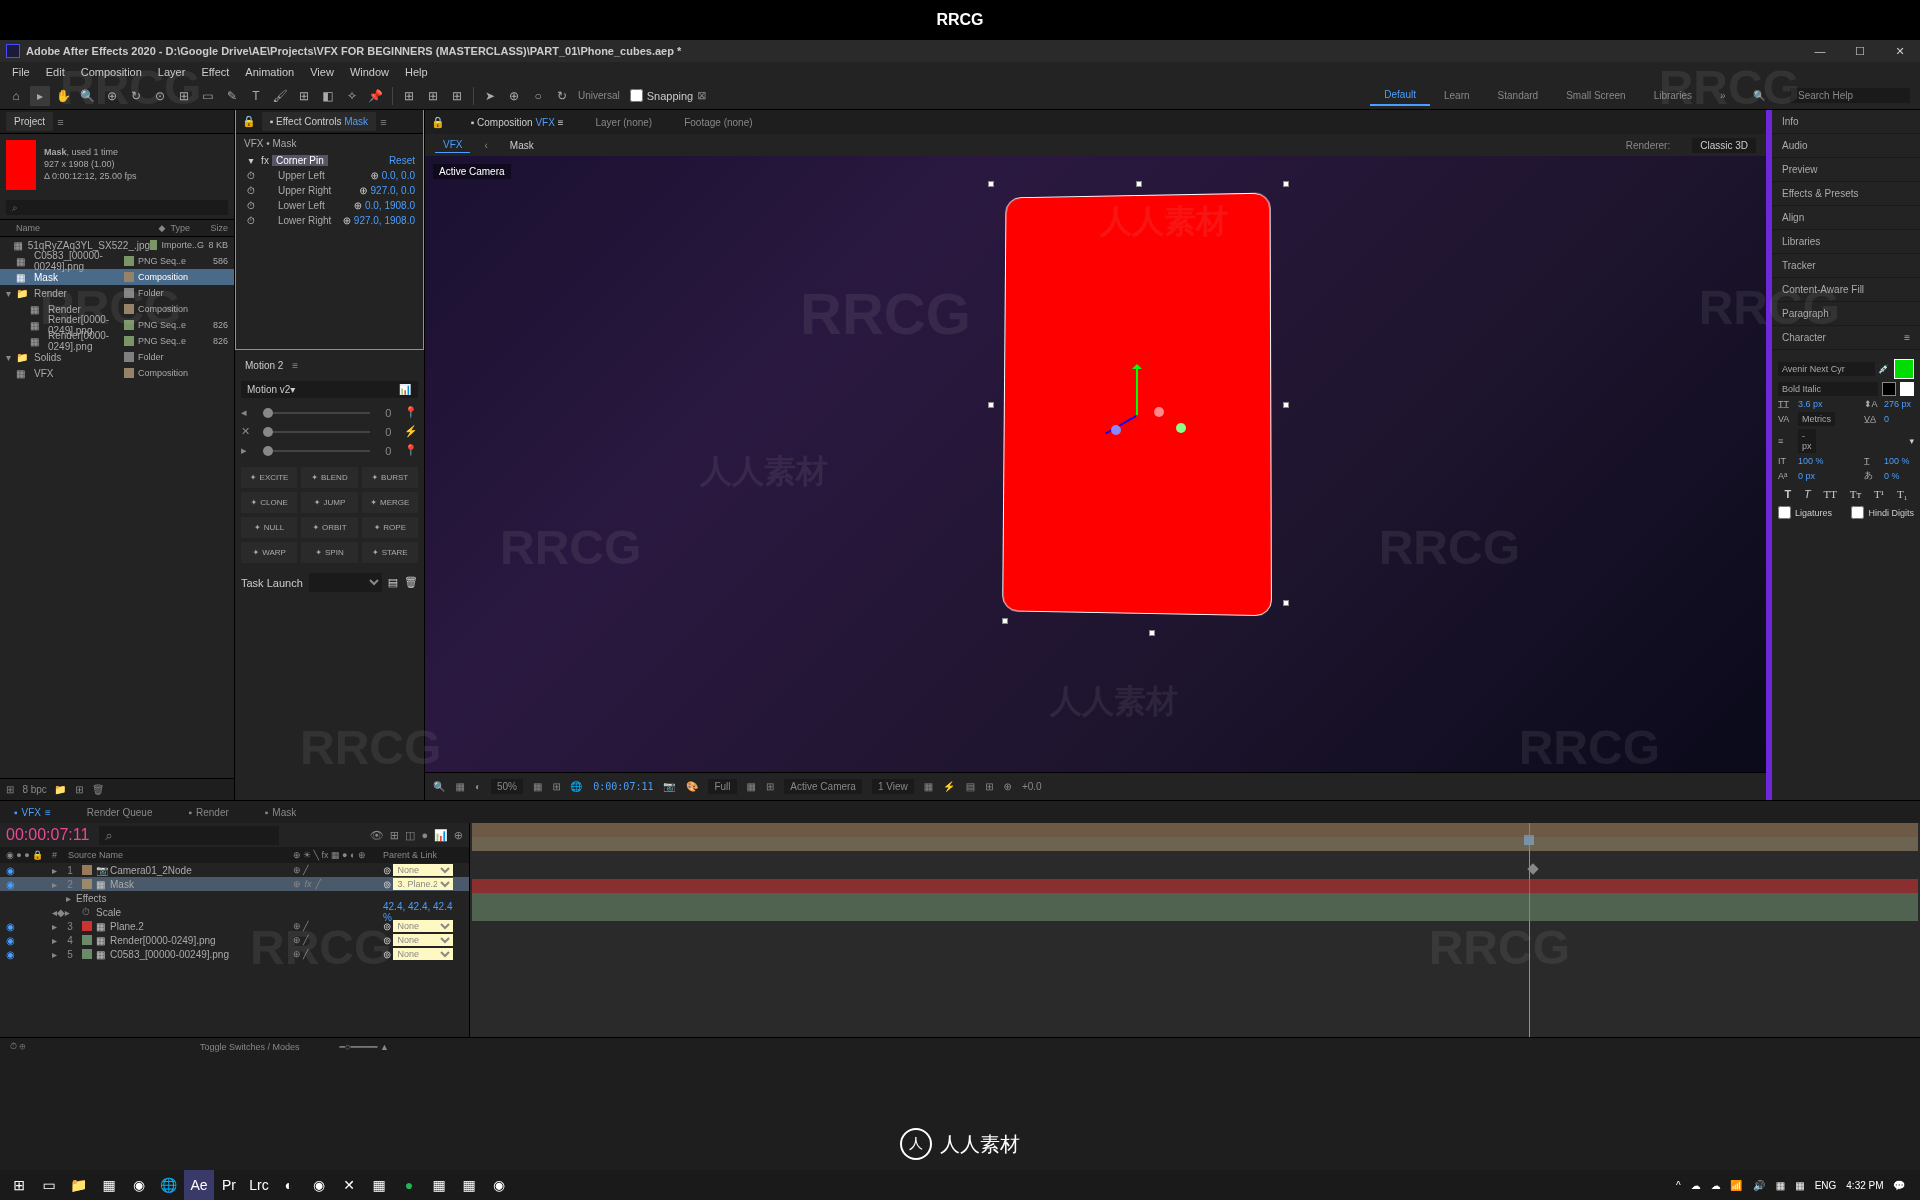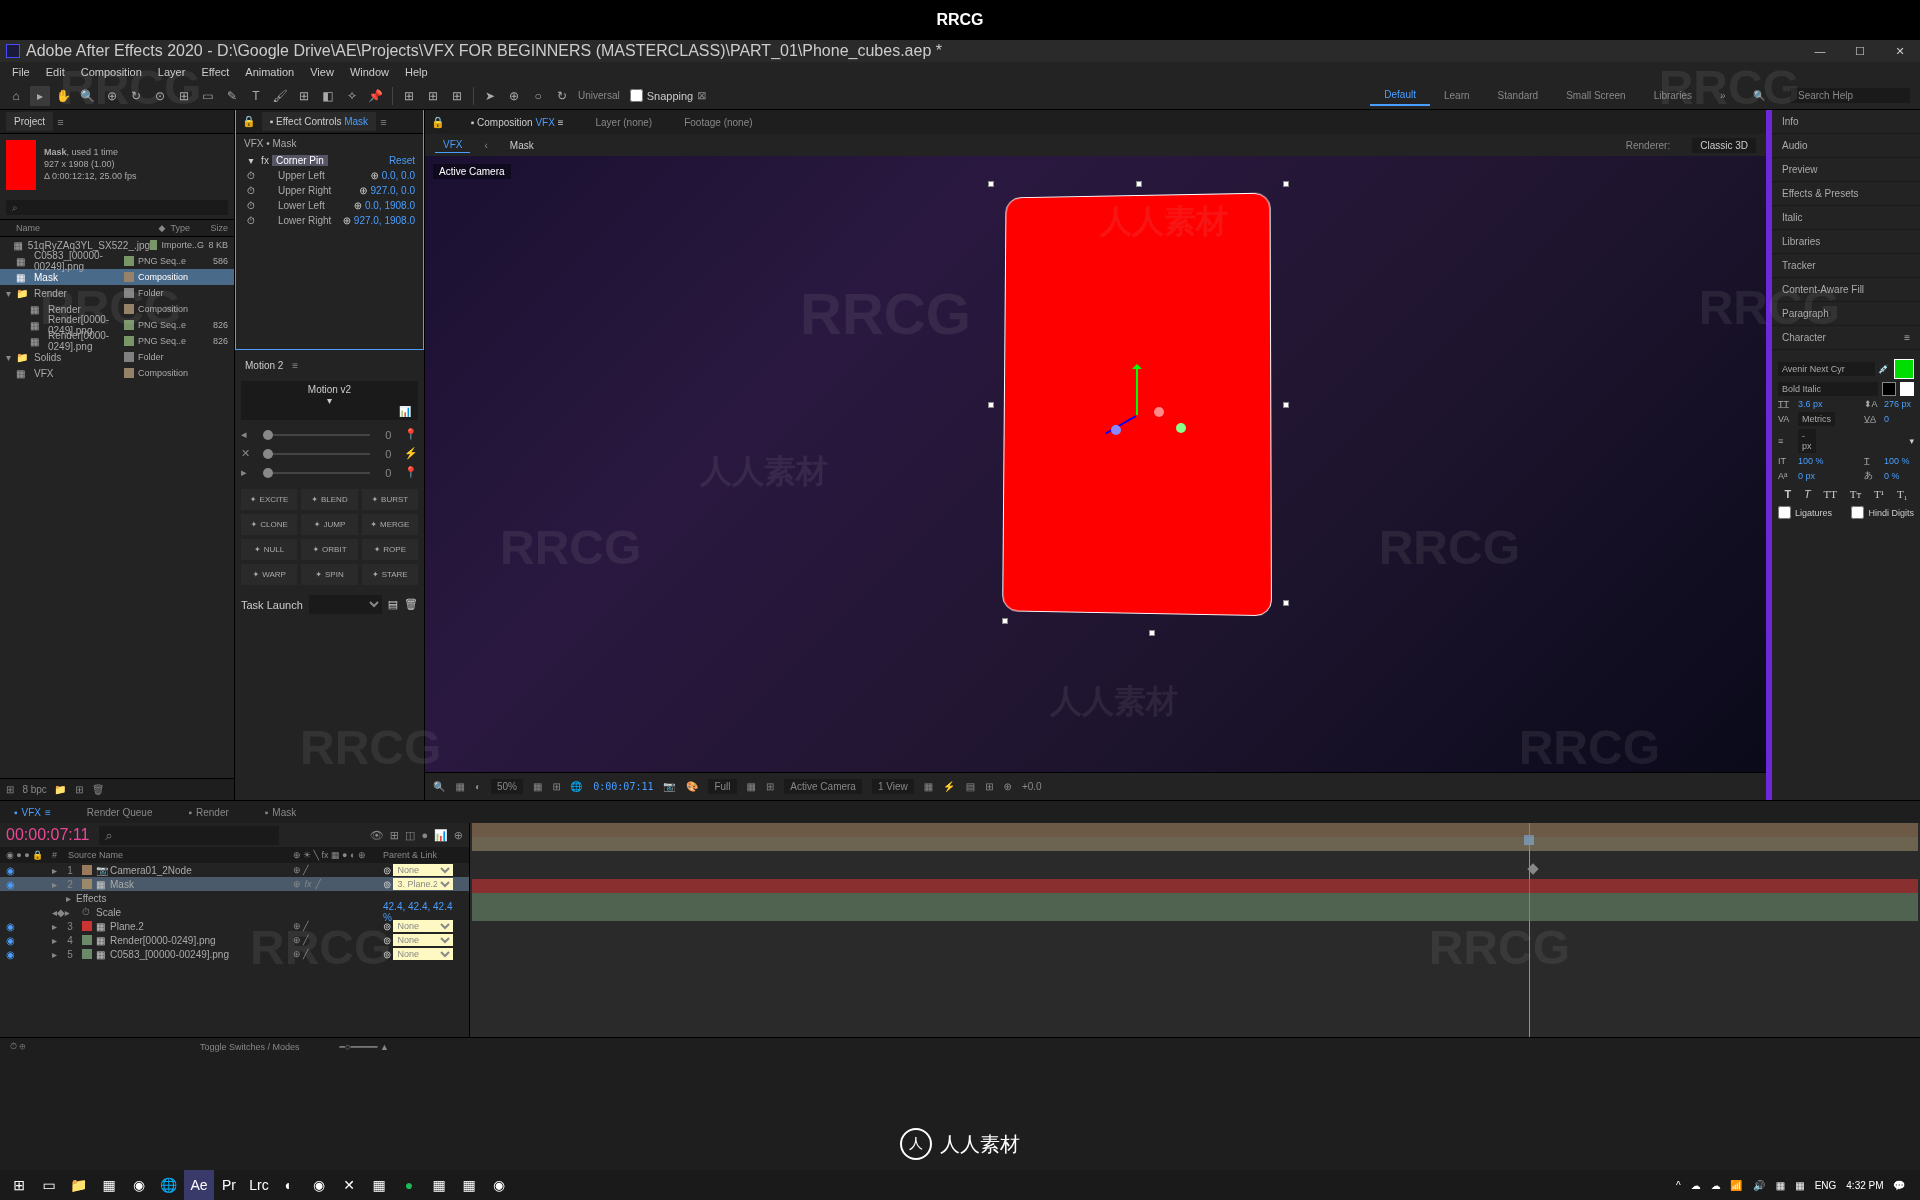--- a/index.html
+++ b/index.html
@@ -6,21 +6,21 @@
 body { background: #1e1e1e; color: #ccc; font-size: 11px; overflow: hidden; width: 1920px; height: 1200px; }
 
 .watermark { position: fixed; color: rgba(200,200,200,0.1); font-size: 48px; font-weight: bold; pointer-events: none; z-index: 9999; }
 
 
 .video-title { background: #000; height: 40px; text-align: center; line-height: 40px; color: #fff; font-size: 16px; font-weight: bold; }
 
 
 .title-bar { background: #2a2a2a; height: 22px; display: flex; align-items: center; padding: 0 6px; position: relative; }
 .title-bar .ae-icon { width: 14px; height: 14px; background: #1a1a3a; border: 1px solid #4a4aff; margin-right: 6px; }
-.title-bar .title-text { font-size: 16px; color: #ccc; }
+.title-bar .title-text { font-size: 11px; color: #ccc; font-weight: bold; }
 .title-bar .win-controls { position: absolute; right: 0; display: flex; }
 .title-bar .win-controls span { width: 40px; height: 22px; display: flex; align-items: center; justify-content: center; cursor: pointer; }
 
 
 .menu-bar { background: #232323; height: 20px; display: flex; align-items: center; padding: 0 4px; }
 .menu-bar span { padding: 0 8px; font-size: 11px; color: #ccc; cursor: pointer; }
 
 
 .tool-bar { background: #232323; height: 28px; display: flex; align-items: center; padding: 0 4px; border-bottom: 1px solid #000; position: relative; }
 .tool-bar .tool { width: 20px; height: 20px; margin: 0 2px; display: flex; align-items: center; justify-content: center; cursor: pointer; color: #aaa; font-size: 12px; }
@@ -64,21 +64,21 @@
 
 .effects-panel { width: 190px; background: #232323; border-right: 1px solid #000; border: 1px solid #4a9eff; }
 .effect-header { padding: 4px 8px; font-size: 10px; color: #aaa; }
 .effect-row { display: flex; align-items: center; padding: 1px 8px; font-size: 10px; height: 15px; }
 .effect-name { background: #556; padding: 0 4px; color: #fff; font-size: 10px; }
 .effect-reset { color: #4a9eff; margin-left: auto; cursor: pointer; }
 .effect-prop-name { color: #aaa; padding-left: 20px; flex: 1; }
 .effect-prop-val { color: #4a9eff; cursor: pointer; }
 .effect-icon { width: 14px; display: inline-block; text-align: center; }
 .motion-tabs { font-size: 10px; color: #ccc; padding: 4px; }
-.motion-dropdown { background: #1a1a1a; padding: 3px 6px; margin: 6px 0; font-size: 10px; display: flex; justify-content: space-between; align-items: center; flex-direction: column; }
+.motion-dropdown { background: #1a1a1a; padding: 3px 6px; margin: 6px 0; font-size: 10px; display: flex; justify-content: space-between; align-items: center; }
 .motion-sliders { margin: 8px 0; }
 .motion-slider-row { display: flex; align-items: center; margin: 6px 0; }
 .motion-slider-row .arrow { width: 14px; color: #888; }
 .motion-slider-row .track { flex: 1; height: 2px; background: #444; position: relative; margin: 0 8px; }
 .motion-slider-row .handle { width: 10px; height: 10px; background: #888; border-radius: 50%; position: absolute; left: 0; top: -4px; }
 .motion-slider-row .val { width: 20px; text-align: center; color: #888; }
 .motion-buttons { display: grid; grid-template-columns: 1fr 1fr 1fr; gap: 4px; margin: 10px 0; }
 .motion-btn { background: #2a2a2a; padding: 6px 4px; font-size: 8px; color: #aaa; text-align: center; cursor: pointer; display: flex; align-items: center; justify-content: center; gap: 3px; }
 .motion-task { display: flex; align-items: center; gap: 6px; margin-top: 10px; }
 .motion-task select { flex: 1; background: #1a1a1a; border: none; color: #888; padding: 3px; font-size: 10px; }
@@ -523,21 +523,21 @@
       <span class="vc">⊕</span>
       <span class="vc">+0.0</span>
     </div>
   </div>
 
   <div class="right-panels">
     <div class="rpanel">Info</div>
     <div class="rpanel">Audio</div>
     <div class="rpanel">Preview</div>
     <div class="rpanel">Effects &amp; Presets</div>
-    <div class="rpanel">Italic</div>
+    <div class="rpanel">Align</div>
     <div class="rpanel">Libraries</div>
     <div class="rpanel">Tracker</div>
     <div class="rpanel">Content-Aware Fill</div>
     <div class="rpanel">Paragraph</div>
     <div class="rpanel" style="display:flex;justify-content:space-between">
       <span>Character</span>
         <span>≡</span>
     </div>
     <div class="char-panel">
       <div class="char-row">

